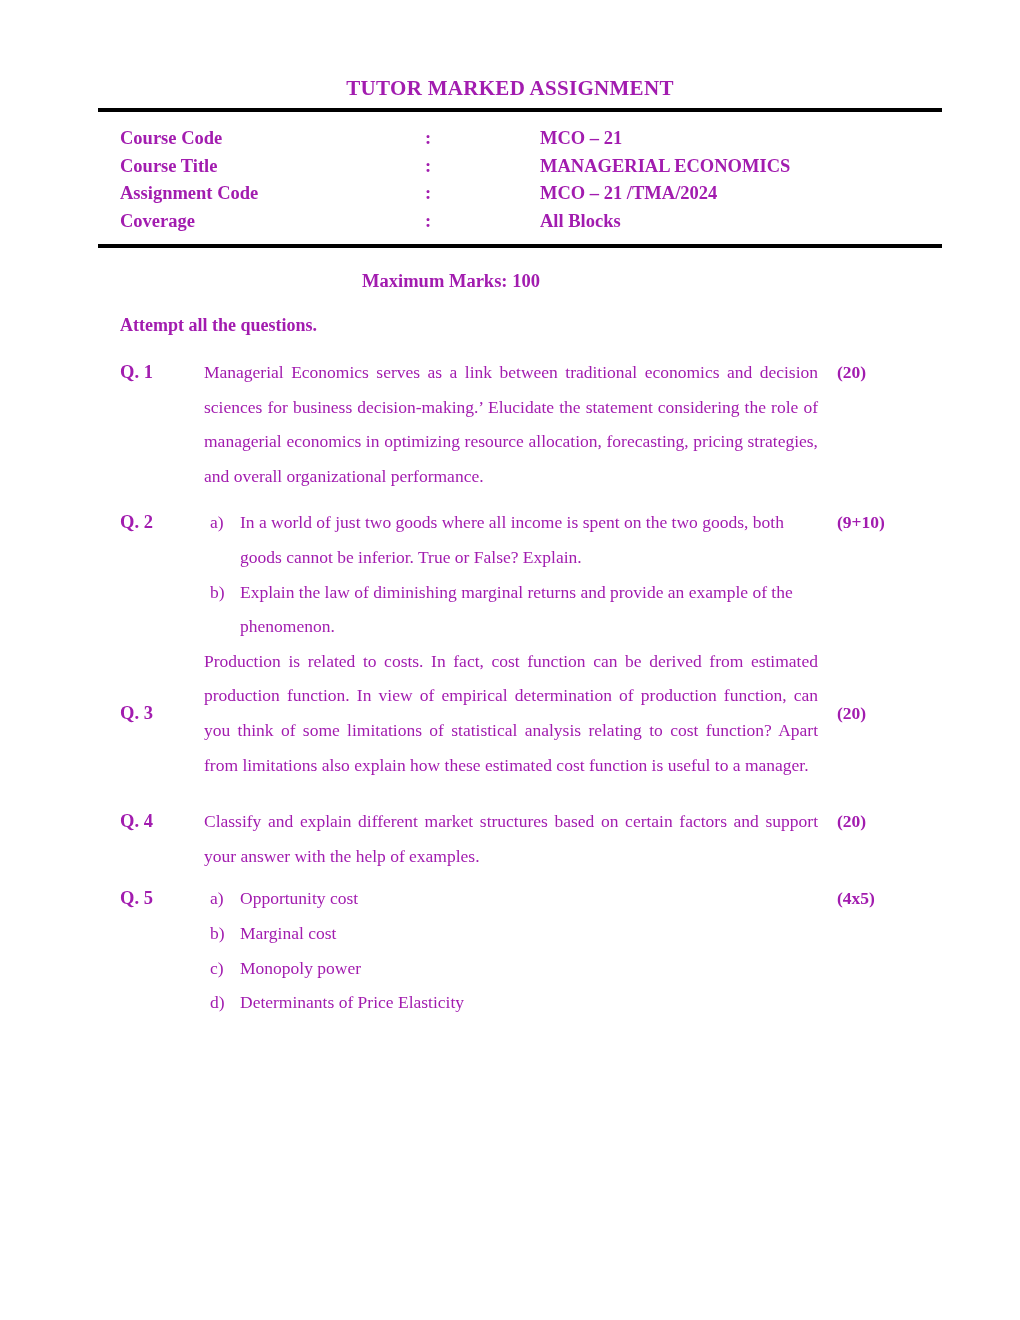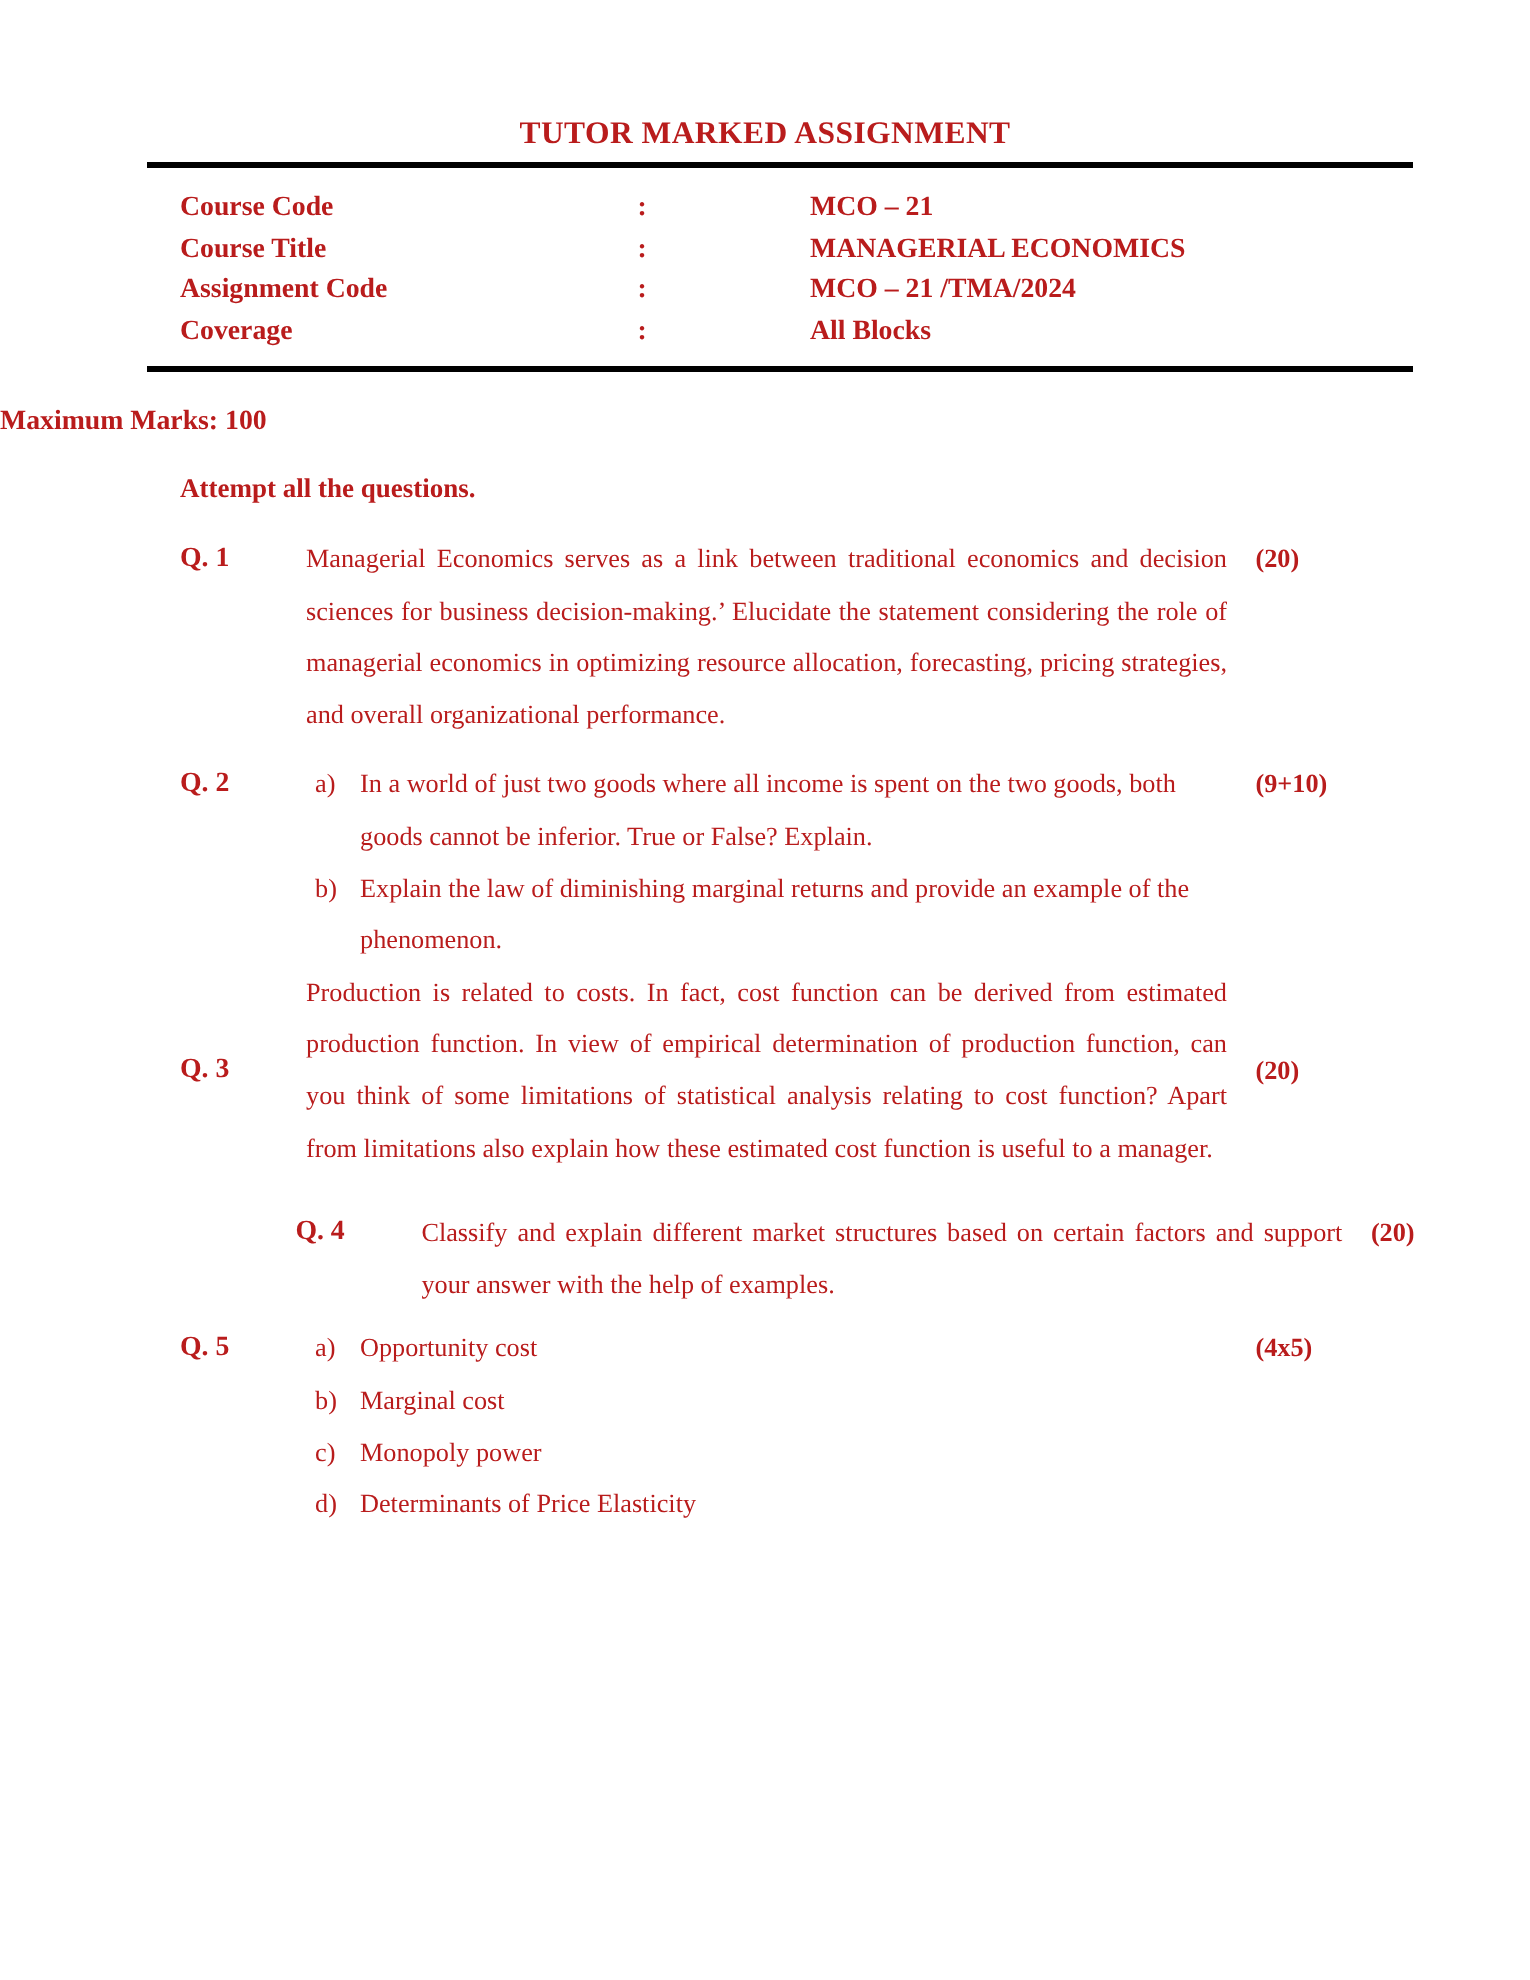--- a/index.html
+++ b/index.html
@@ -1,21 +1,21 @@
 <!DOCTYPE html>
 <html><head>
 <meta charset="utf-8">
 <style>
   html, body { margin: 0; padding: 0; background: #ffffff; }
   .page {
     position: relative;
     width: 1020px;
     height: 1320px;
     background: #ffffff;
-    color: #b91c1c;
+    color: #a21caf;
     font-family: "Liberation Serif", serif;
     overflow: hidden;
   }
   .doc-title {
     margin: 0;
     padding-top: 76px;
     text-align: center;
     font-size: 21px;
     font-weight: bold;
     letter-spacing: 0.3px;
@@ -36,21 +36,21 @@
   .course-row {
     display: flex;
     line-height: 27.5px;
   }
   .field-label { width: 305px; flex-shrink: 0; }
   .field-sep   { width: 115px; flex-shrink: 0; }
   .field-value { flex: 1; }
   .max-marks {
     margin-top: 23px;
     padding-right: 118px;
-    text-align: left;
+    text-align: center;
     font-size: 18.5px;
     font-weight: bold;
   }
   .instruction {
     margin: 23px 0 0 120px;
     font-size: 18px;
     font-weight: bold;
   }
   .questions { margin: 19px 0 0 120px; }
   .q { display: flex; align-items: flex-start; }
@@ -74,21 +74,21 @@
     font-weight: bold;
     line-height: 34.6px;
     white-space: nowrap;
   }
   .sub { display: flex; }
   .sub-label { width: 30px; flex-shrink: 0; padding-left: 6px; }
   .sub-text  { flex: 1; }
   .mb-q1 { margin-bottom: 12px; }
   .mb-q2 { }
   .mb-q3 { margin-bottom: 22px; align-items: center; }
-  .mb-q4 { margin-bottom: 8px; justify-content: center; }
+  .mb-q4 { margin-bottom: 8px; }
 </style>
 </head>
 <body>
 
 <div class="page">
 
   <h1 class="doc-title">TUTOR MARKED ASSIGNMENT</h1>
 
   <div class="rule rule-top"></div>
 

